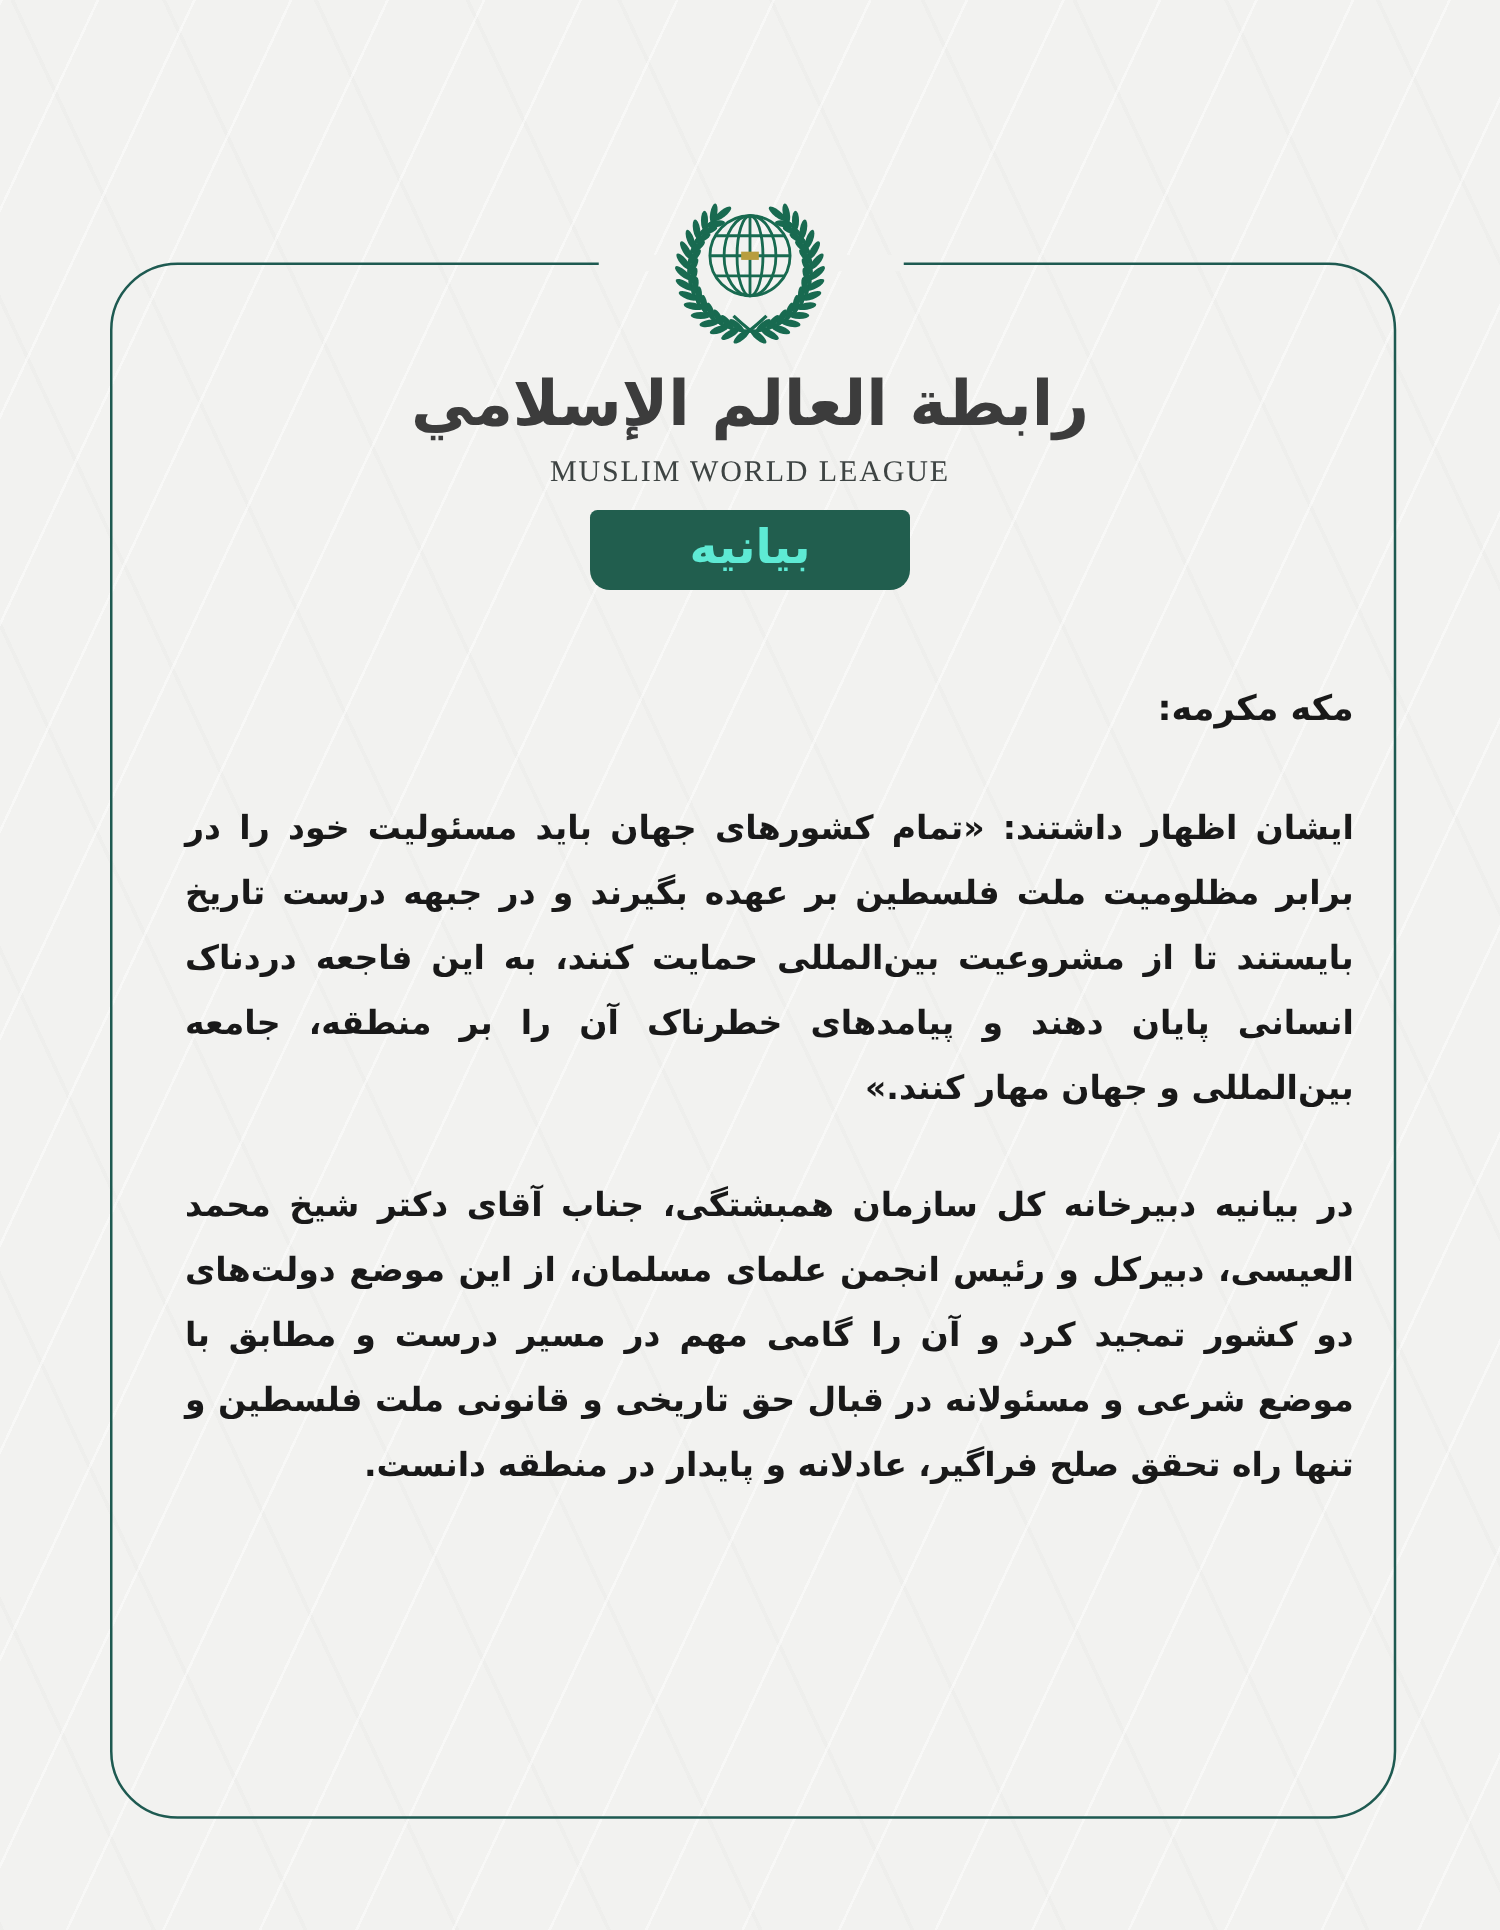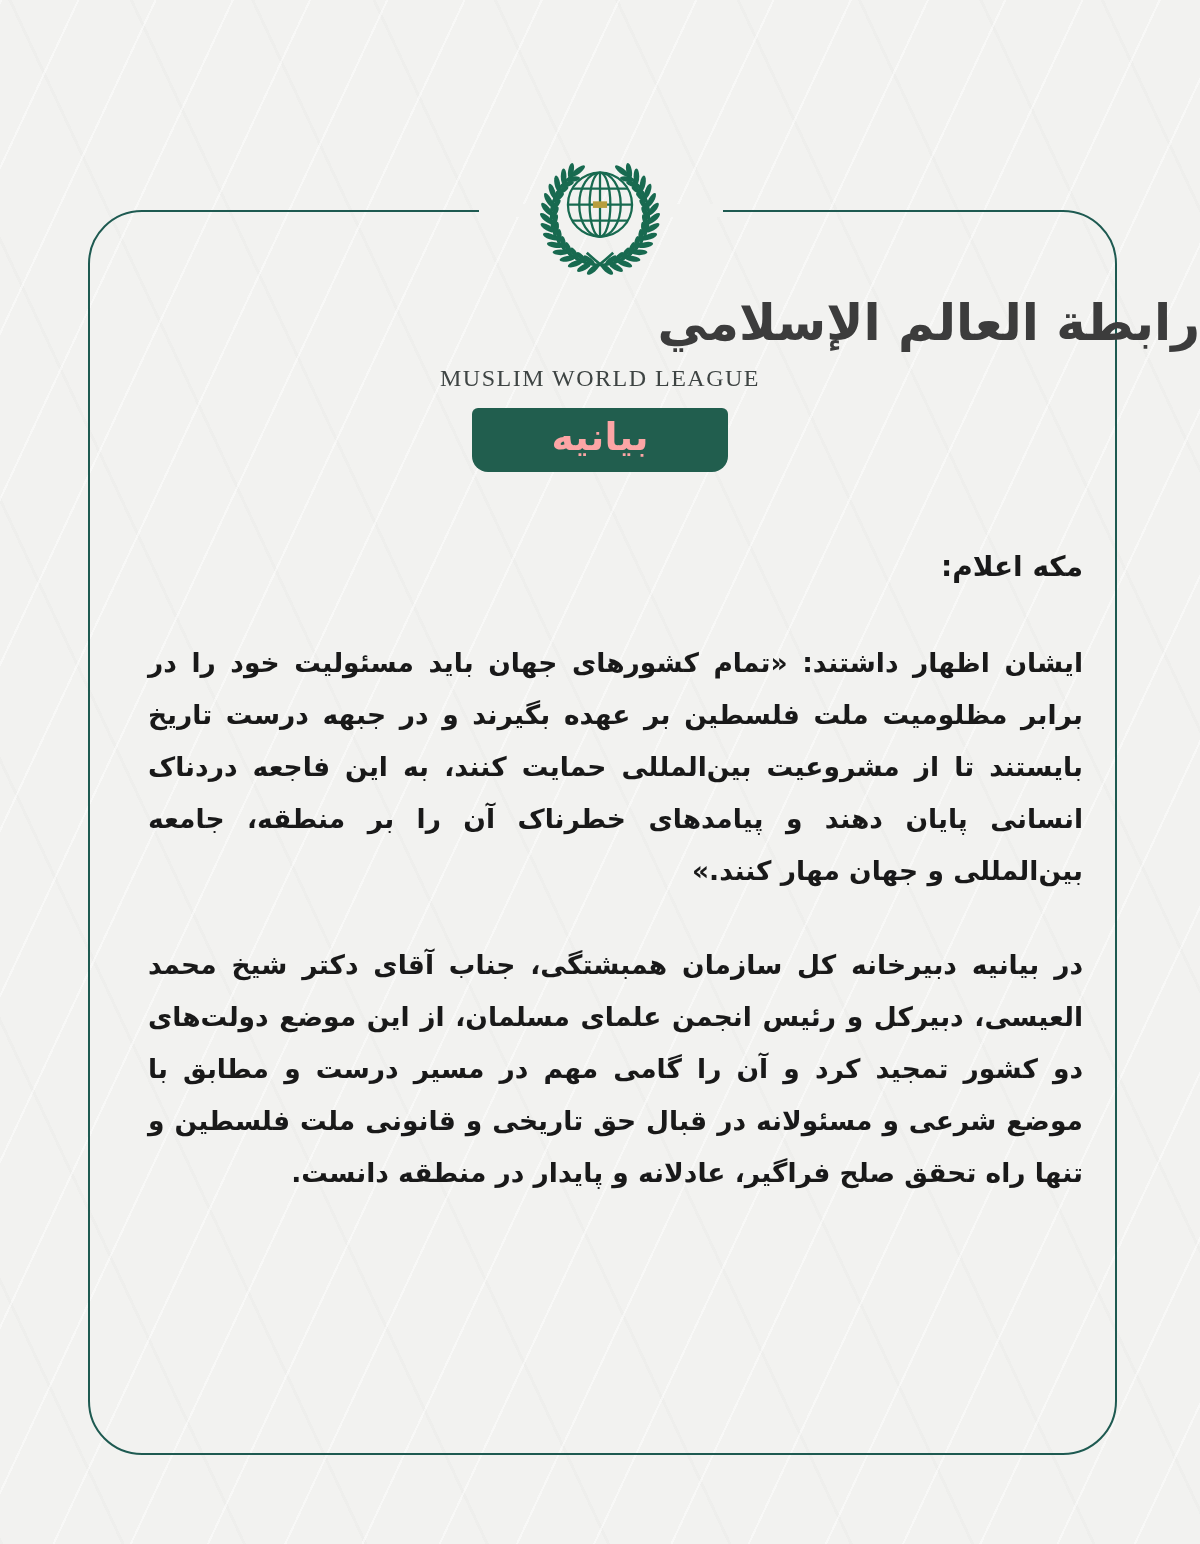--- a/index.html
+++ b/index.html
@@ -33,21 +33,21 @@
     background: #f2f2f0;
   }
   .emblem {
     position: absolute;
     left: 534px; top: 146px;
     width: 132px; height: 138px;
   }
   .calligraphy {
     position: absolute;
     left: 0; right: 0; top: 286px;
-    text-align: right;
+    text-align: center;
     font-family: "DejaVu Sans", sans-serif;
     font-weight: 700;
     font-size: 50px; line-height: 74px;
     color: #3c3c3c;
     direction: rtl;
   }
   .english-name {
     position: absolute;
     left: 0; right: 0; top: 364px;
     text-align: center;
@@ -62,21 +62,21 @@
     left: 472px; top: 408px;
     width: 256px; height: 64px;
     background: #215e4e;
     border-radius: 6px 6px 16px 16px;
     display: flex; align-items: center; justify-content: center;
   }
   .banner-label {
     font-family: "DejaVu Sans", sans-serif;
     font-weight: 700;
     font-size: 38px;
-    color: #fca5a5;
+    color: #5eead4;
     padding-bottom: 6px;
     direction: rtl;
   }
   .content {
     position: absolute;
     left: 148px; right: 117px; top: 545px;
     direction: rtl;
     color: #191919;
   }
   .dateline {
@@ -219,18 +219,18 @@
 
   <div class="calligraphy">رابطة العالم الإسلامي</div>
 
   <div class="english-name">MUSLIM WORLD LEAGUE</div>
 
   <div class="banner">
     <span class="banner-label">بیانیه</span>
   </div>
 
   <div class="content" dir="rtl">
-    <p class="dateline">مکه اعلام:</p>
+    <p class="dateline">مکه مکرمه:</p>
     <p class="para">ایشان اظهار داشتند: «تمام کشورهای جهان باید مسئولیت خود را در برابر مظلومیت ملت فلسطین بر عهده بگیرند و در جبهه درست تاریخ بایستند تا از مشروعیت بین‌المللی حمایت کنند، به این فاجعه دردناک انسانی پایان دهند و پیامدهای خطرناک آن را بر منطقه، جامعه بین‌المللی و جهان مهار کنند.»</p>
     <p class="para">در بیانیه دبیرخانه کل سازمان همبشتگی، جناب آقای دکتر شیخ محمد العیسی، دبیرکل و رئیس انجمن علمای مسلمان، از این موضع دولت‌های دو کشور تمجید کرد و آن را گامی مهم در مسیر درست و مطابق با موضع شرعی و مسئولانه در قبال حق تاریخی و قانونی ملت فلسطین و تنها راه تحقق صلح فراگیر، عادلانه و پایدار در منطقه دانست.</p>
   </div>
 
 </div>
 
 </body></html>

